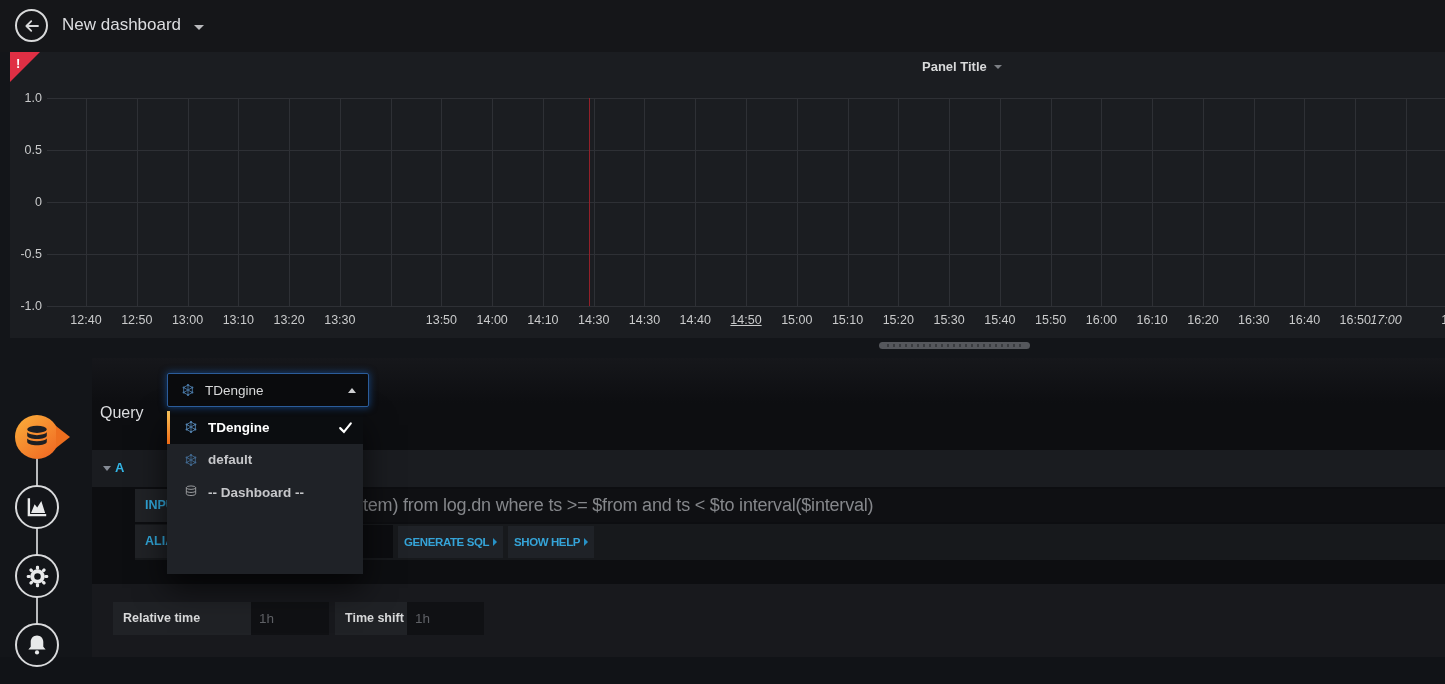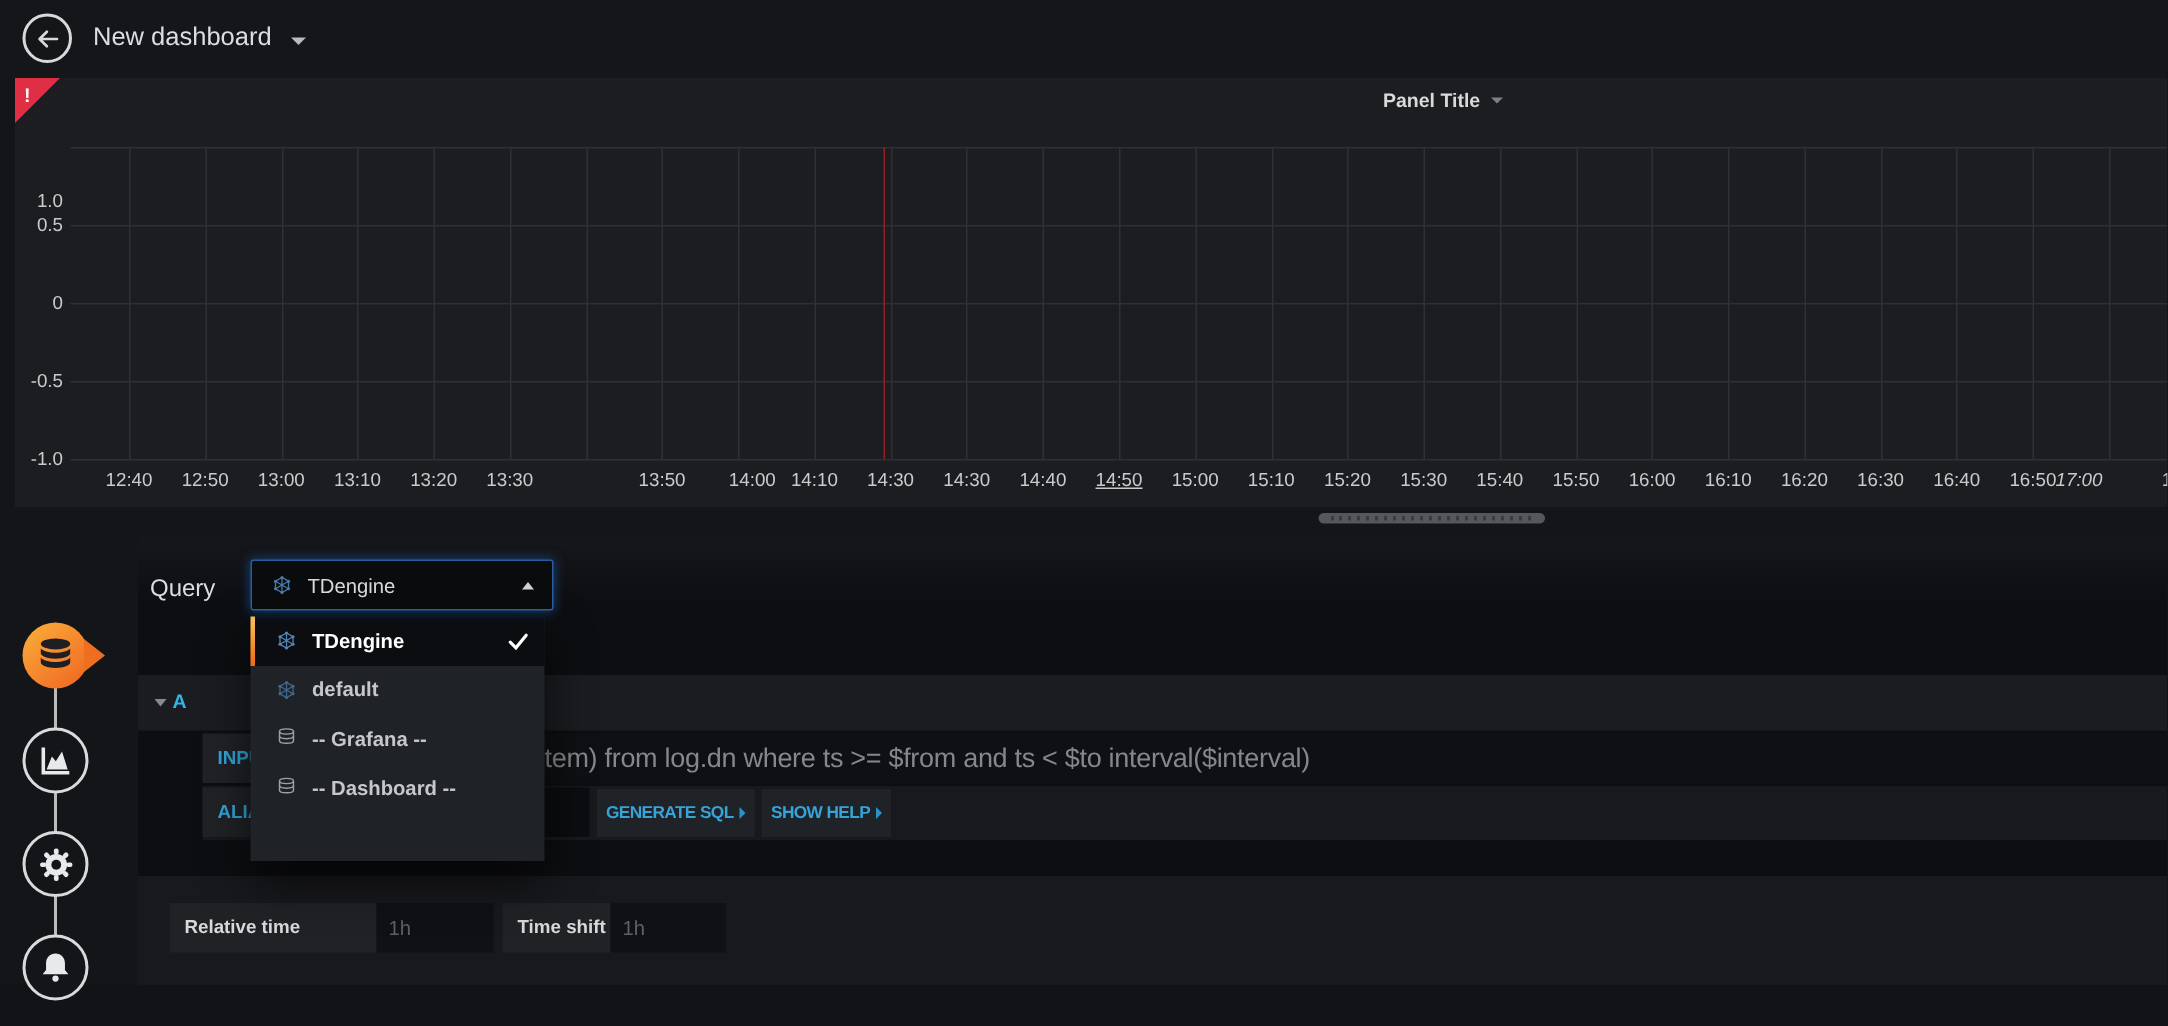--- a/index.html
+++ b/index.html
@@ -25,21 +25,21 @@
 
 .hscroll{position:absolute;left:879px;top:342px;width:151px;height:7px;border-radius:4px;background:#55575c}
 .hscroll .dots{position:absolute;left:8px;right:8px;top:2px;height:3px;background:repeating-linear-gradient(90deg,#393b3f 0 2px,transparent 2px 6px)}
 
 .side-line{position:absolute;left:36px;top:437px;width:2px;height:208px;background:#b9bbbd;z-index:1}
 .tab-circle{position:absolute;left:15px;width:44px;height:44px;border-radius:50%;border:2px solid #d9dadc;background:#131519;display:flex;align-items:center;justify-content:center;z-index:2}
 .tab-circle.active{border:none;background:linear-gradient(140deg,#fbb03b,#ef6321)}
 .tab-pointer{position:absolute;left:56px;top:426px;width:0;height:0;border-top:11px solid transparent;border-bottom:11px solid transparent;border-left:14px solid #ee6f1f;z-index:2}
 
 .pane-dark{position:absolute;left:92px;top:358px;width:1353px;height:299px;background:linear-gradient(#16171b,#0d0e11 45px)}
-.query-label{position:absolute;left:100px;top:384px;font-size:16px;font-weight:500;color:#dcdde0}
+.query-label{position:absolute;left:100px;top:404px;font-size:16px;font-weight:500;color:#dcdde0}
 .a-header{position:absolute;left:92px;top:450px;width:1353px;height:37px;background:#1a1c20}
 .a-caret{position:absolute;left:11px;top:16px;width:0;height:0;border-left:4.5px solid transparent;border-right:4.5px solid transparent;border-top:5px solid #848a94}
 .a-letter{position:absolute;left:23px;top:10px;font-size:13px;font-weight:700;color:#33b5e5}
 .form-label{position:absolute;height:33px;background:#202226;color:#31a7da;font-size:12.5px;font-weight:700;line-height:33px;padding-left:10px;overflow:hidden;white-space:nowrap}
 .sql-input{position:absolute;left:212px;top:489px;width:1233px;height:33px;background:#0f1013}
 .sql-ph{position:absolute;left:363px;top:489px;height:33px;line-height:33px;font-size:18px;letter-spacing:-0.2px;color:#85878b;white-space:nowrap}
 .alias-band{position:absolute;left:135px;top:524px;width:1310px;height:36px;background:#17191c}
 .alias-input{position:absolute;left:213px;top:525px;width:180px;height:33px;background:#0c0d10}
 .btn-blue{position:absolute;top:526px;height:32px;background:#1f2227;color:#35a4d8;font-size:11.5px;font-weight:700;display:flex;align-items:center;padding:0 6px;letter-spacing:-0.4px;white-space:nowrap}
 .btn-blue .tri{width:0;height:0;border-top:4px solid transparent;border-bottom:4px solid transparent;border-left:4px solid #2792c7;margin-left:4px}
@@ -74,21 +74,21 @@
 
 <div class="panel">
   <div class="err-corner"></div>
   <div class="err-mark">!</div>
   <div class="panel-title-wrap">
     <span class="panel-title">Panel Title</span>
     <span class="caret-down"></span>
   </div>
   <div id="plot">
       <div class="hline" style="top: 46px;"></div>
-      <div class="ylab" style="top: 39px; margin-top: 36px;">1.0</div>
+      <div class="ylab" style="top: 39px;">1.0</div>
       <div class="hline" style="top: 98px;"></div>
       <div class="ylab" style="top: 91px;">0.5</div>
       <div class="hline" style="top: 150px;"></div>
       <div class="ylab" style="top: 143px;">0</div>
       <div class="hline" style="top: 202px;"></div>
       <div class="ylab" style="top: 195px;">-0.5</div>
       <div class="hline" style="top: 254px;"></div>
       <div class="ylab" style="top: 247px;">-1.0</div>
       <div class="vline" style="left: 76px;"></div>
       <div class="xlab" style="left: 51px;">12:40</div>
@@ -100,21 +100,21 @@
       <div class="xlab" style="left: 203.31px;">13:10</div>
       <div class="vline" style="left: 279.08px;"></div>
       <div class="xlab" style="left: 254.08px;">13:20</div>
       <div class="vline" style="left: 329.85px;"></div>
       <div class="xlab" style="left: 304.85px;">13:30</div>
       <div class="vline" style="left: 380.62px;"></div>
       <div class="xlab" style="left: 355.62px; margin-top: 28px;">13:40</div>
       <div class="vline" style="left: 431.39px;"></div>
       <div class="xlab" style="left: 406.39px;">13:50</div>
       <div class="vline" style="left: 482.16px;"></div>
-      <div class="xlab" style="left: 457.16px; text-align: right;">14:00</div>
+      <div class="xlab" style="left: 457.16px;">14:00</div>
       <div class="vline" style="left: 532.93px;"></div>
       <div class="xlab" style="left: 507.93px;">14:10</div>
       <div class="vline" style="left: 583.7px;"></div>
       <div class="xlab" style="left: 558.7px;">14:30</div>
       <div class="vline" style="left: 634.47px;"></div>
       <div class="xlab" style="left: 609.47px;">14:30</div>
       <div class="vline" style="left: 685.24px;"></div>
       <div class="xlab" style="left: 660.24px;">14:40</div>
       <div class="vline" style="left: 736.01px;"></div>
       <div class="xlab" style="left: 711.01px; text-decoration: underline;">14:50</div>
@@ -302,29 +302,17 @@
     <div class="menu-item">
       <span style="display: flex;">
         <svg width="16" height="16" viewBox="0 0 24 24">
           <g stroke="#9fa1a4" stroke-width="1.4" fill="none">
             <ellipse cx="12" cy="5.5" rx="7" ry="2.6"></ellipse>
             <path d="M5 5.5 v4.6 c0 1.45 3.13 2.6 7 2.6 s7 -1.15 7 -2.6 V5.5"></path>
             <path d="M5 10.1 v4.6 c0 1.45 3.13 2.6 7 2.6 s7 -1.15 7 -2.6 V10.1"></path>
           </g>
         </svg>
       </span>
-      <span class="mi-label">-- Grafana --</span>
-    </div>
-    <div class="menu-item">
-      <span style="display: flex;">
-        <svg width="16" height="16" viewBox="0 0 24 24">
-          <g stroke="#9fa1a4" stroke-width="1.4" fill="none">
-            <ellipse cx="12" cy="5.5" rx="7" ry="2.6"></ellipse>
-            <path d="M5 5.5 v4.6 c0 1.45 3.13 2.6 7 2.6 s7 -1.15 7 -2.6 V5.5"></path>
-            <path d="M5 10.1 v4.6 c0 1.45 3.13 2.6 7 2.6 s7 -1.15 7 -2.6 V10.1"></path>
-          </g>
-        </svg>
-      </span>
       <span class="mi-label">-- Dashboard --</span>
     </div>
   </div>
 
 <div class="below-pane"></div>
 
 </body></html>

